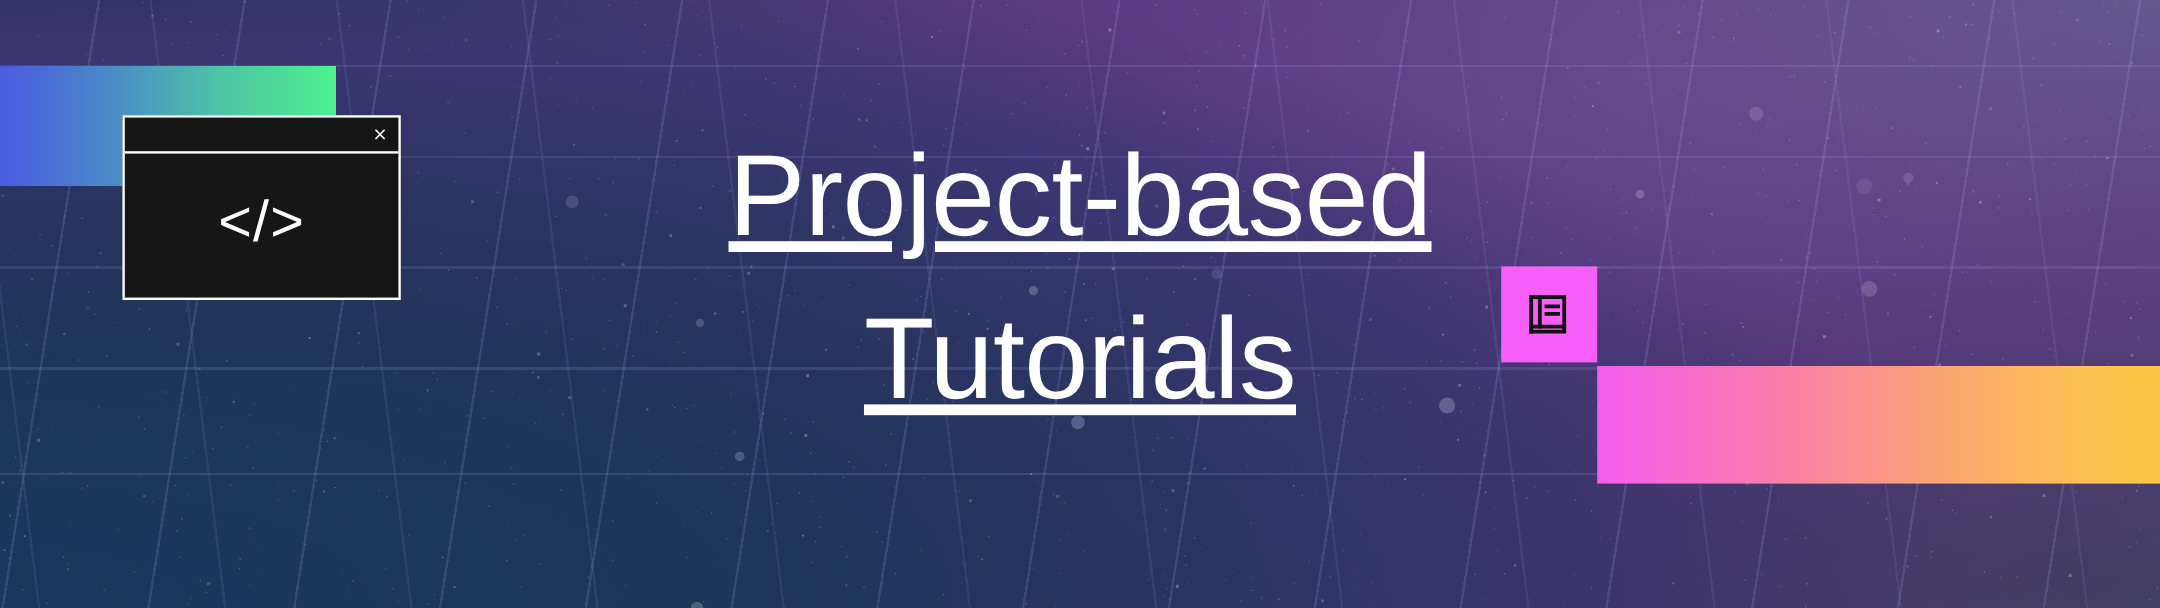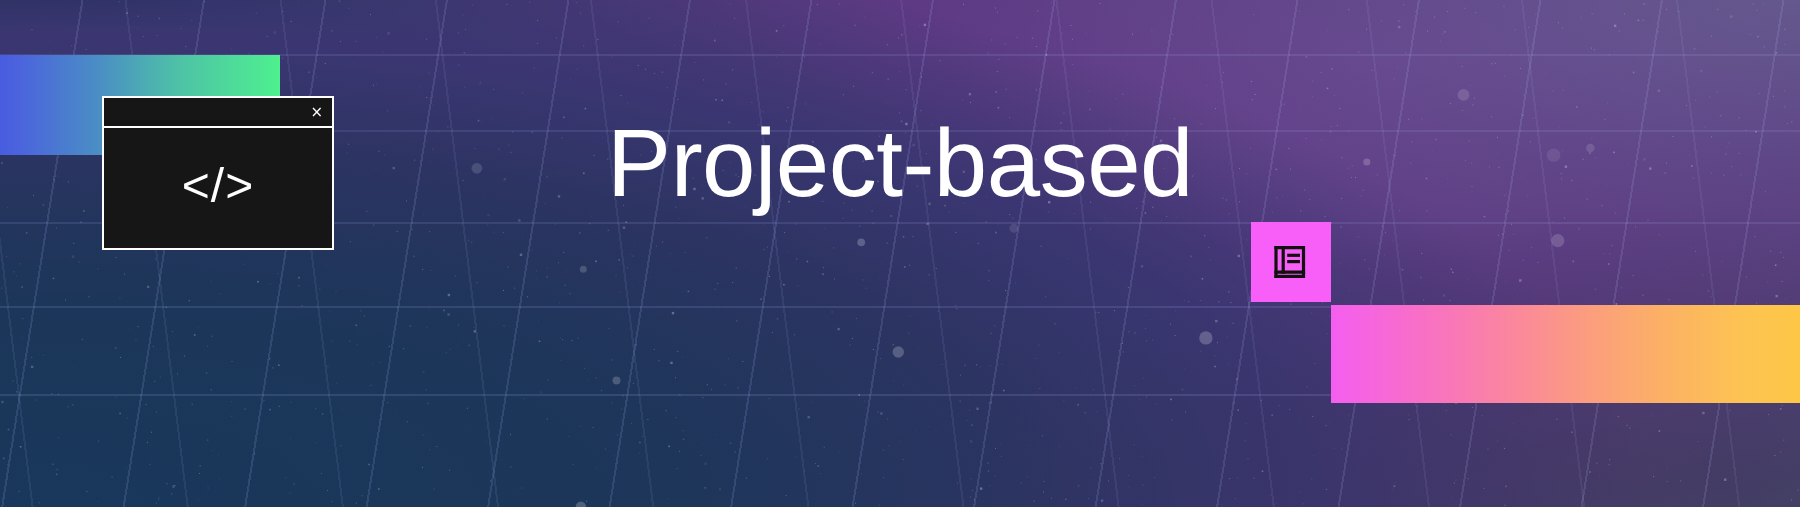--- a/index.html
+++ b/index.html
@@ -160,21 +160,21 @@
     text-align: center;
     color: #ffffff;
     font-size: 96px;
     line-height: 1.42;
     font-weight: 300;
     letter-spacing: -0.5px;
     font-family: "Liberation Sans", sans-serif;
     user-select: none;
     text-rendering: geometricPrecision;
   }
-  .headline-line { display: block; }
+  .headline-line { display: block; text-decoration: underline; }
 
   
   .book-tile {
     position: absolute;
     left: 1251px;
     top: 222px;
     width: 80px;
     height: 80px;
     background: #f85ff8;
     display: flex;
@@ -1735,20 +1735,21 @@
     <div class="code-titlebar">
       <span class="close-x">×</span>
     </div>
     <div class="code-body">
       <span class="code-glyph">&lt;/&gt;</span>
     </div>
   </div>
 
   <div class="headline">
     <span class="headline-line">Project-based</span>
+    <span class="headline-line">Tutorials</span>
   </div>
 
   <div class="book-tile">
     <span>
       <svg width="44" height="44" viewBox="0 0 44 44" aria-hidden="true">
         <g fill="none" stroke="#111111" stroke-width="3.2" stroke-linejoin="miter" stroke-linecap="square">
           <path d="M7 7.6 L7 36.4"></path>
           <path d="M7 7.6 L34.5 7.6 L34.5 32.2 L7 32.2"></path>
           <path d="M7 36.4 L34.5 36.4 L34.5 32.2"></path>
           <path d="M14.2 7.6 L14.2 32.2"></path>

